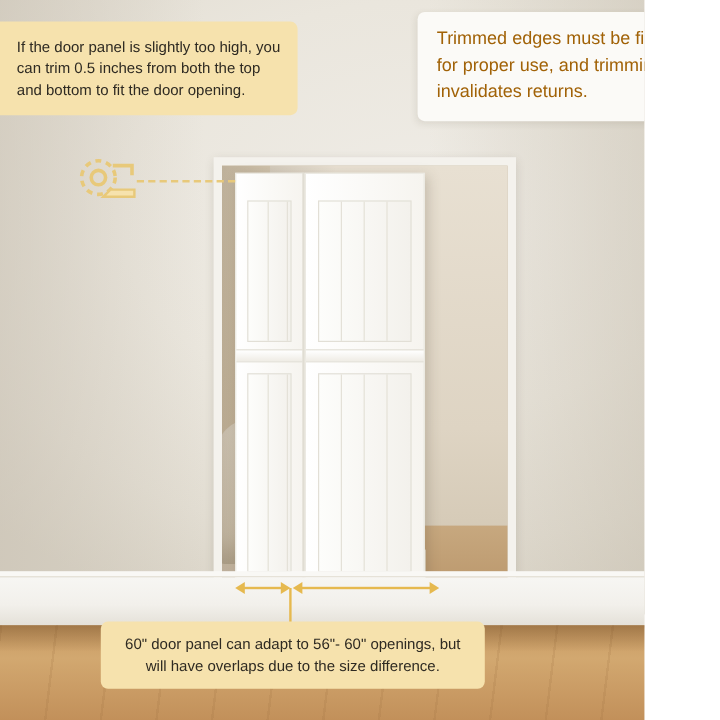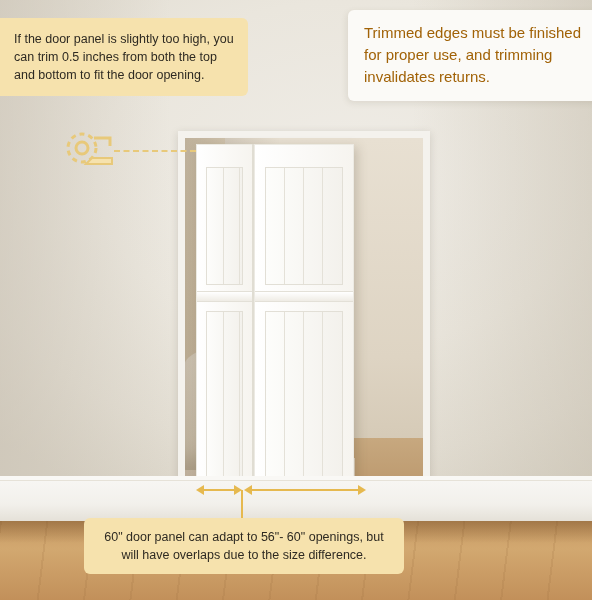--- a/index.html
+++ b/index.html
@@ -4,21 +4,21 @@
 <style>
   html, body {
     margin: 0;
     padding: 0;
   }
   body {
     font-family: "Liberation Sans", sans-serif;
   }
   #scene {
     position: relative;
-    width: 592px;
+    width: 537px;
     height: 600px;
     overflow: hidden;
     background: #efece4;
   }
 
   
   .wall {
     position: absolute;
     left: 0; top: 0;
     width: 600px;

